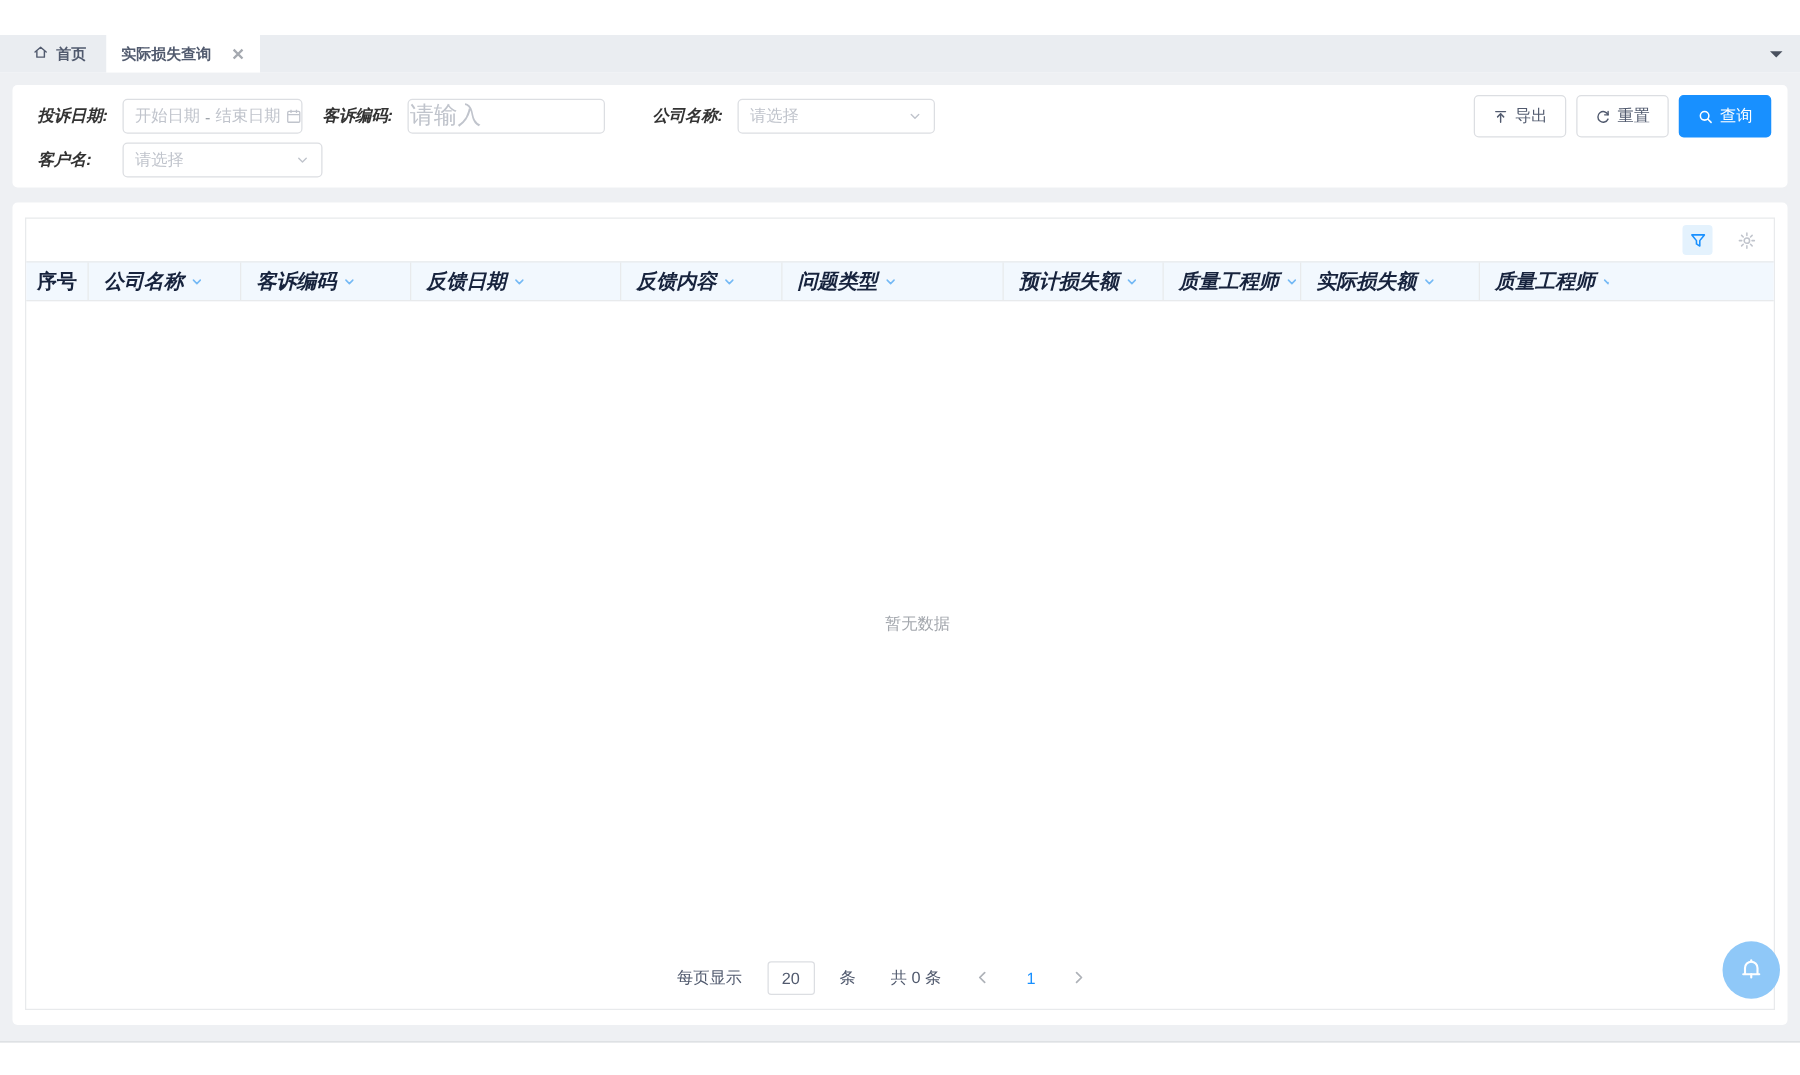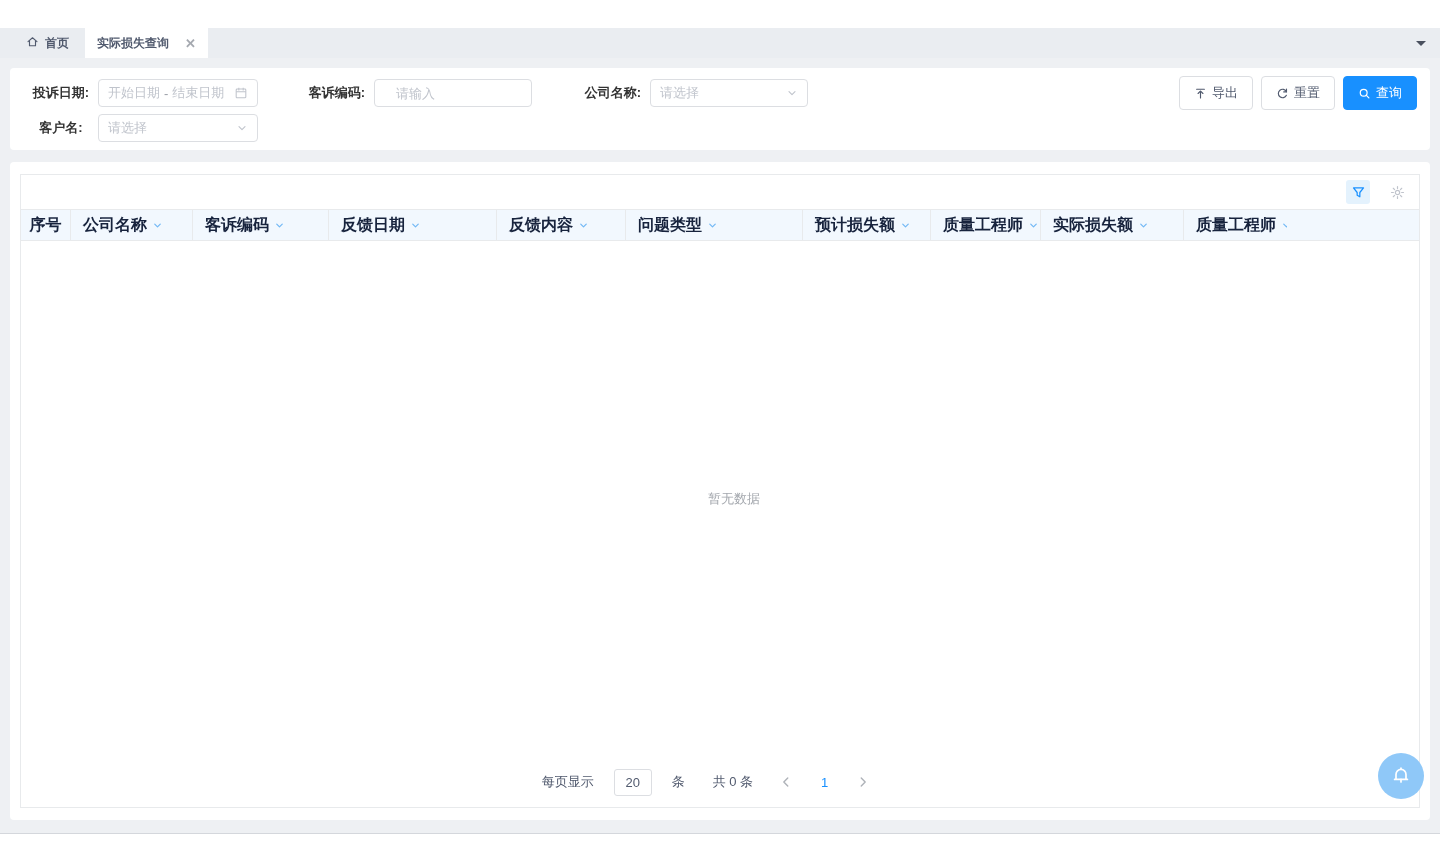--- a/index.html
+++ b/index.html
@@ -15,44 +15,44 @@
   .tab-caret { position:absolute; right:14px; top:13px; width:0; height:0;
     border-left:5px solid transparent; border-right:5px solid transparent; border-top:5px solid #49505e; cursor:pointer; }
 
   
   .main { height:775px; background:#eef0f3; padding:10px; }
   .card { background:#fff; border-radius:4px; }
 
   
   .filter-card { height:82px; padding:11px 13px 8px 20px; margin-bottom:12px; }
   .f-row { display:flex; align-items:center; height:28px; margin-bottom:7px; }
-  .f-label { width:62px; margin-right:6px; font-size:13px; font-weight:700; color:#333; text-align:center; white-space:nowrap; }
+  .f-label { width:62px; margin-right:6px; font-size:13px; font-weight:700; color:#333; text-align:left; white-space:nowrap;font-style:italic; }
   .box { height:28px; border:1px solid #dcdee2; border-radius:4px; background:#fff; display:flex; align-items:center; padding:0 9px; font-size:13px; color:#c0c4cc; }
-  .daterange { width:160px; gap:4px; }
+  .daterange { width:144px; gap:4px; }
   .daterange .ph { white-space:nowrap; }
   .daterange .sep { color:#9ba0a8; }
-  .text-input { width:158px; border:1px solid #dcdee2; border-radius:4px; height:28px; padding:0 21px; font-size:13px; color:#515a6e; outline:none; }
+  .text-input { width:158px; border:1px solid #dcdee2; border-radius:4px; height:28px; padding:0 1px; font-size:19px; color:#515a6e; outline:none; }
   .text-input::placeholder { color:#c0c4cc; }
   .select { width:158px; justify-content:space-between; cursor:pointer; }
   .select.w160 { width:160px; }
-  .ml40 { margin-left:48px; } .ml38 { margin-left:50px; }
+  .ml40 { margin-left:16px; } .ml38 { margin-left:38px; }
   .btn-group { margin-left:auto; display:flex; gap:8px; }
   .btn { height:28px; padding:16px 14px; border:1px solid #dcdee2; border-radius:4px; background:#fff; color:#515a6e; font-size:13px; display:inline-flex; align-items:center; gap:5px; cursor:pointer; white-space:nowrap; }
   .btn.primary { background:#1890ff; border-color:#1890ff; color:#fff; }
 
   
   .table-card { height:658px; padding:12px 10px; }
   .grid-box { border:1px solid #e8eaec; height:100%; display:flex; flex-direction:column; background:#fff; }
   .toolbar { height:34px; display:flex; align-items:center; justify-content:flex-end; gap:15px; padding:0 10px; flex:0 0 auto; }
   .icon-btn { width:24px; height:24px; display:flex; align-items:center; justify-content:center; cursor:pointer; border-radius:3px; }
   .icon-btn.active-blue { background:#e4f2fd; }
   .thead { display:grid; grid-template-columns:49px 122px 136px 168px 129px 177px 128px 110px 143px 104px 1fr;
     background:#f2f8fe; border-top:1px solid #e8eaec; border-bottom:1px solid #e8eaec; height:32px; flex:0 0 auto; }
   .th { display:flex; align-items:center; padding:0 12px; font-size:16px; font-weight:700; color:#17233d; white-space:nowrap; overflow:hidden; }
-  .th + .th { border-left:1px solid #e8eaec; }
+  .th + .th { border-left:1px solid #e8eaec;font-style:italic; }
   .th.center { justify-content:center; padding:0 4px; }
   .th .sort-caret { margin-left:5px; display:inline-flex; }
   .tbody-empty { flex:1 1 auto; display:flex; align-items:center; justify-content:center; }
   .empty-text { font-size:13px; color:#a3a7ad;margin-left:28px; }
   .pager { height:50px; flex:0 0 auto; display:flex; align-items:center; justify-content:center; padding-right:28px; font-size:13px; color:#515a6e; }
   .pager .size-input { width:38px; height:27px; border:1px solid #dcdee2; border-radius:3px; text-align:center; font-size:13px; color:#515a6e; margin:0 20px; outline:none; }
   .pager .total { margin-left:28px; }
   .pager .nav { margin-left:26px; display:inline-flex; align-items:center; cursor:pointer; }
   .pager .page-num { margin-left:28px; color:#1890ff; cursor:pointer; }
   .pager .nav.next { margin-left:28px; }

